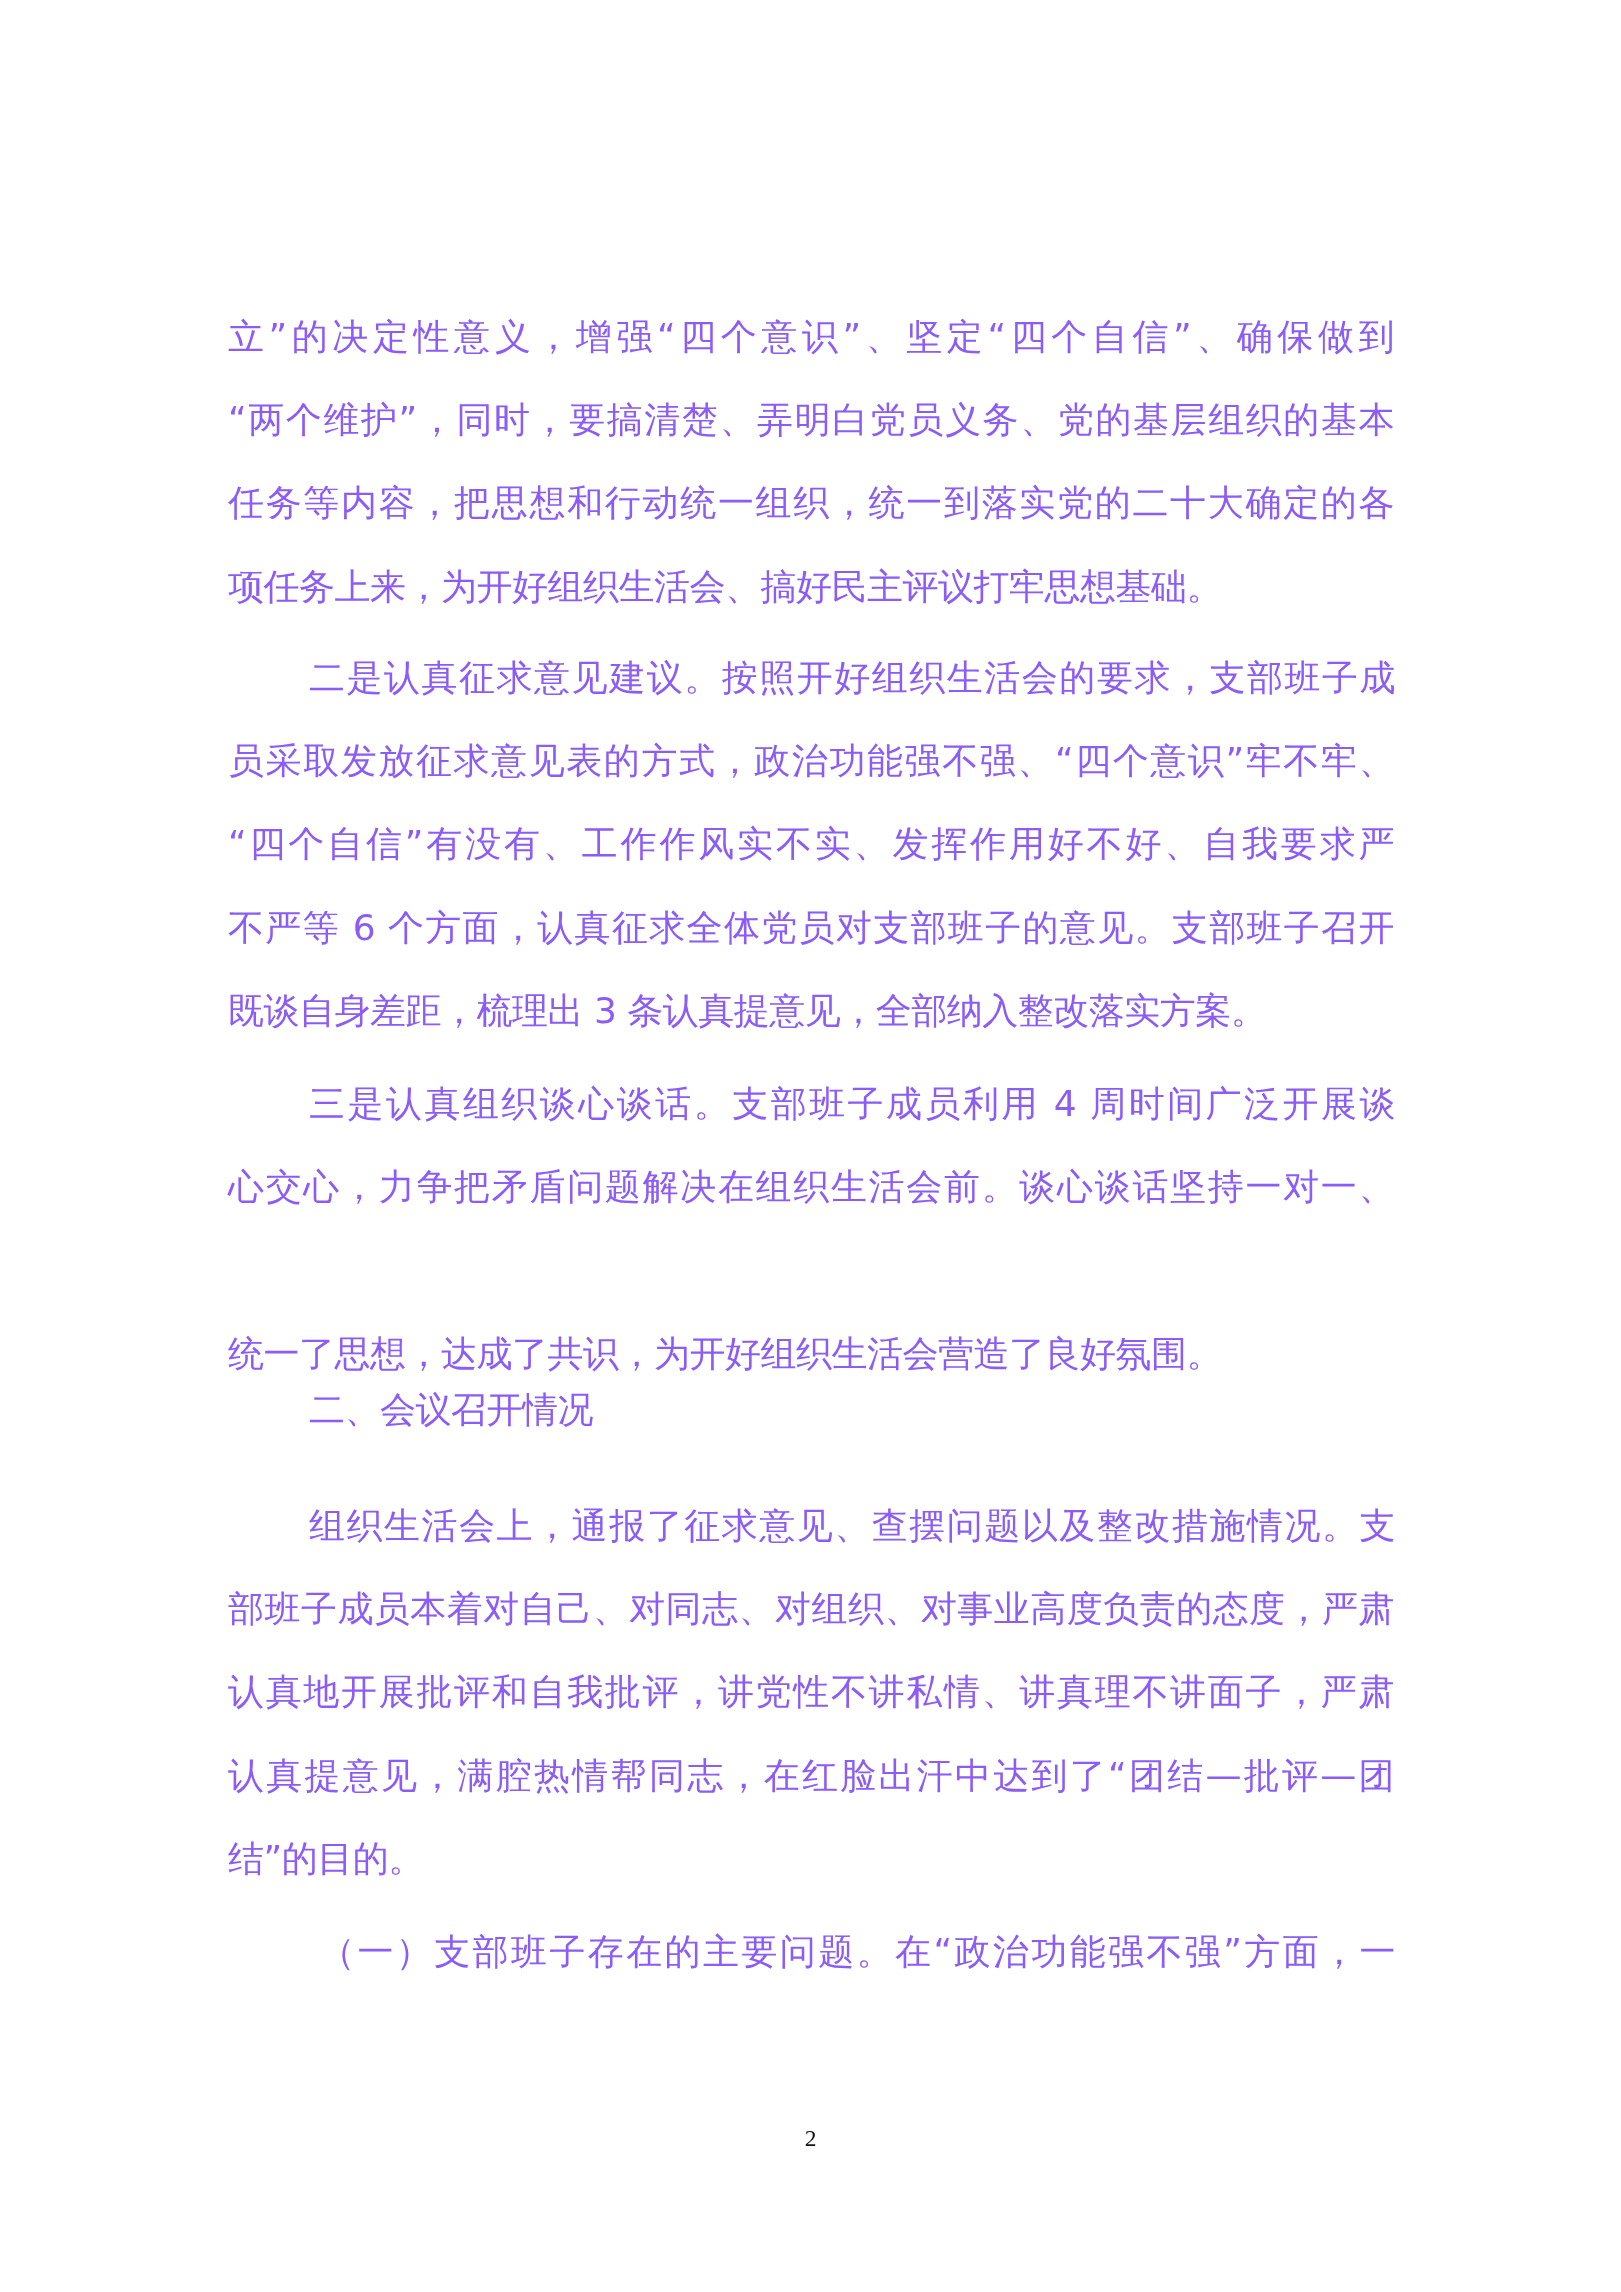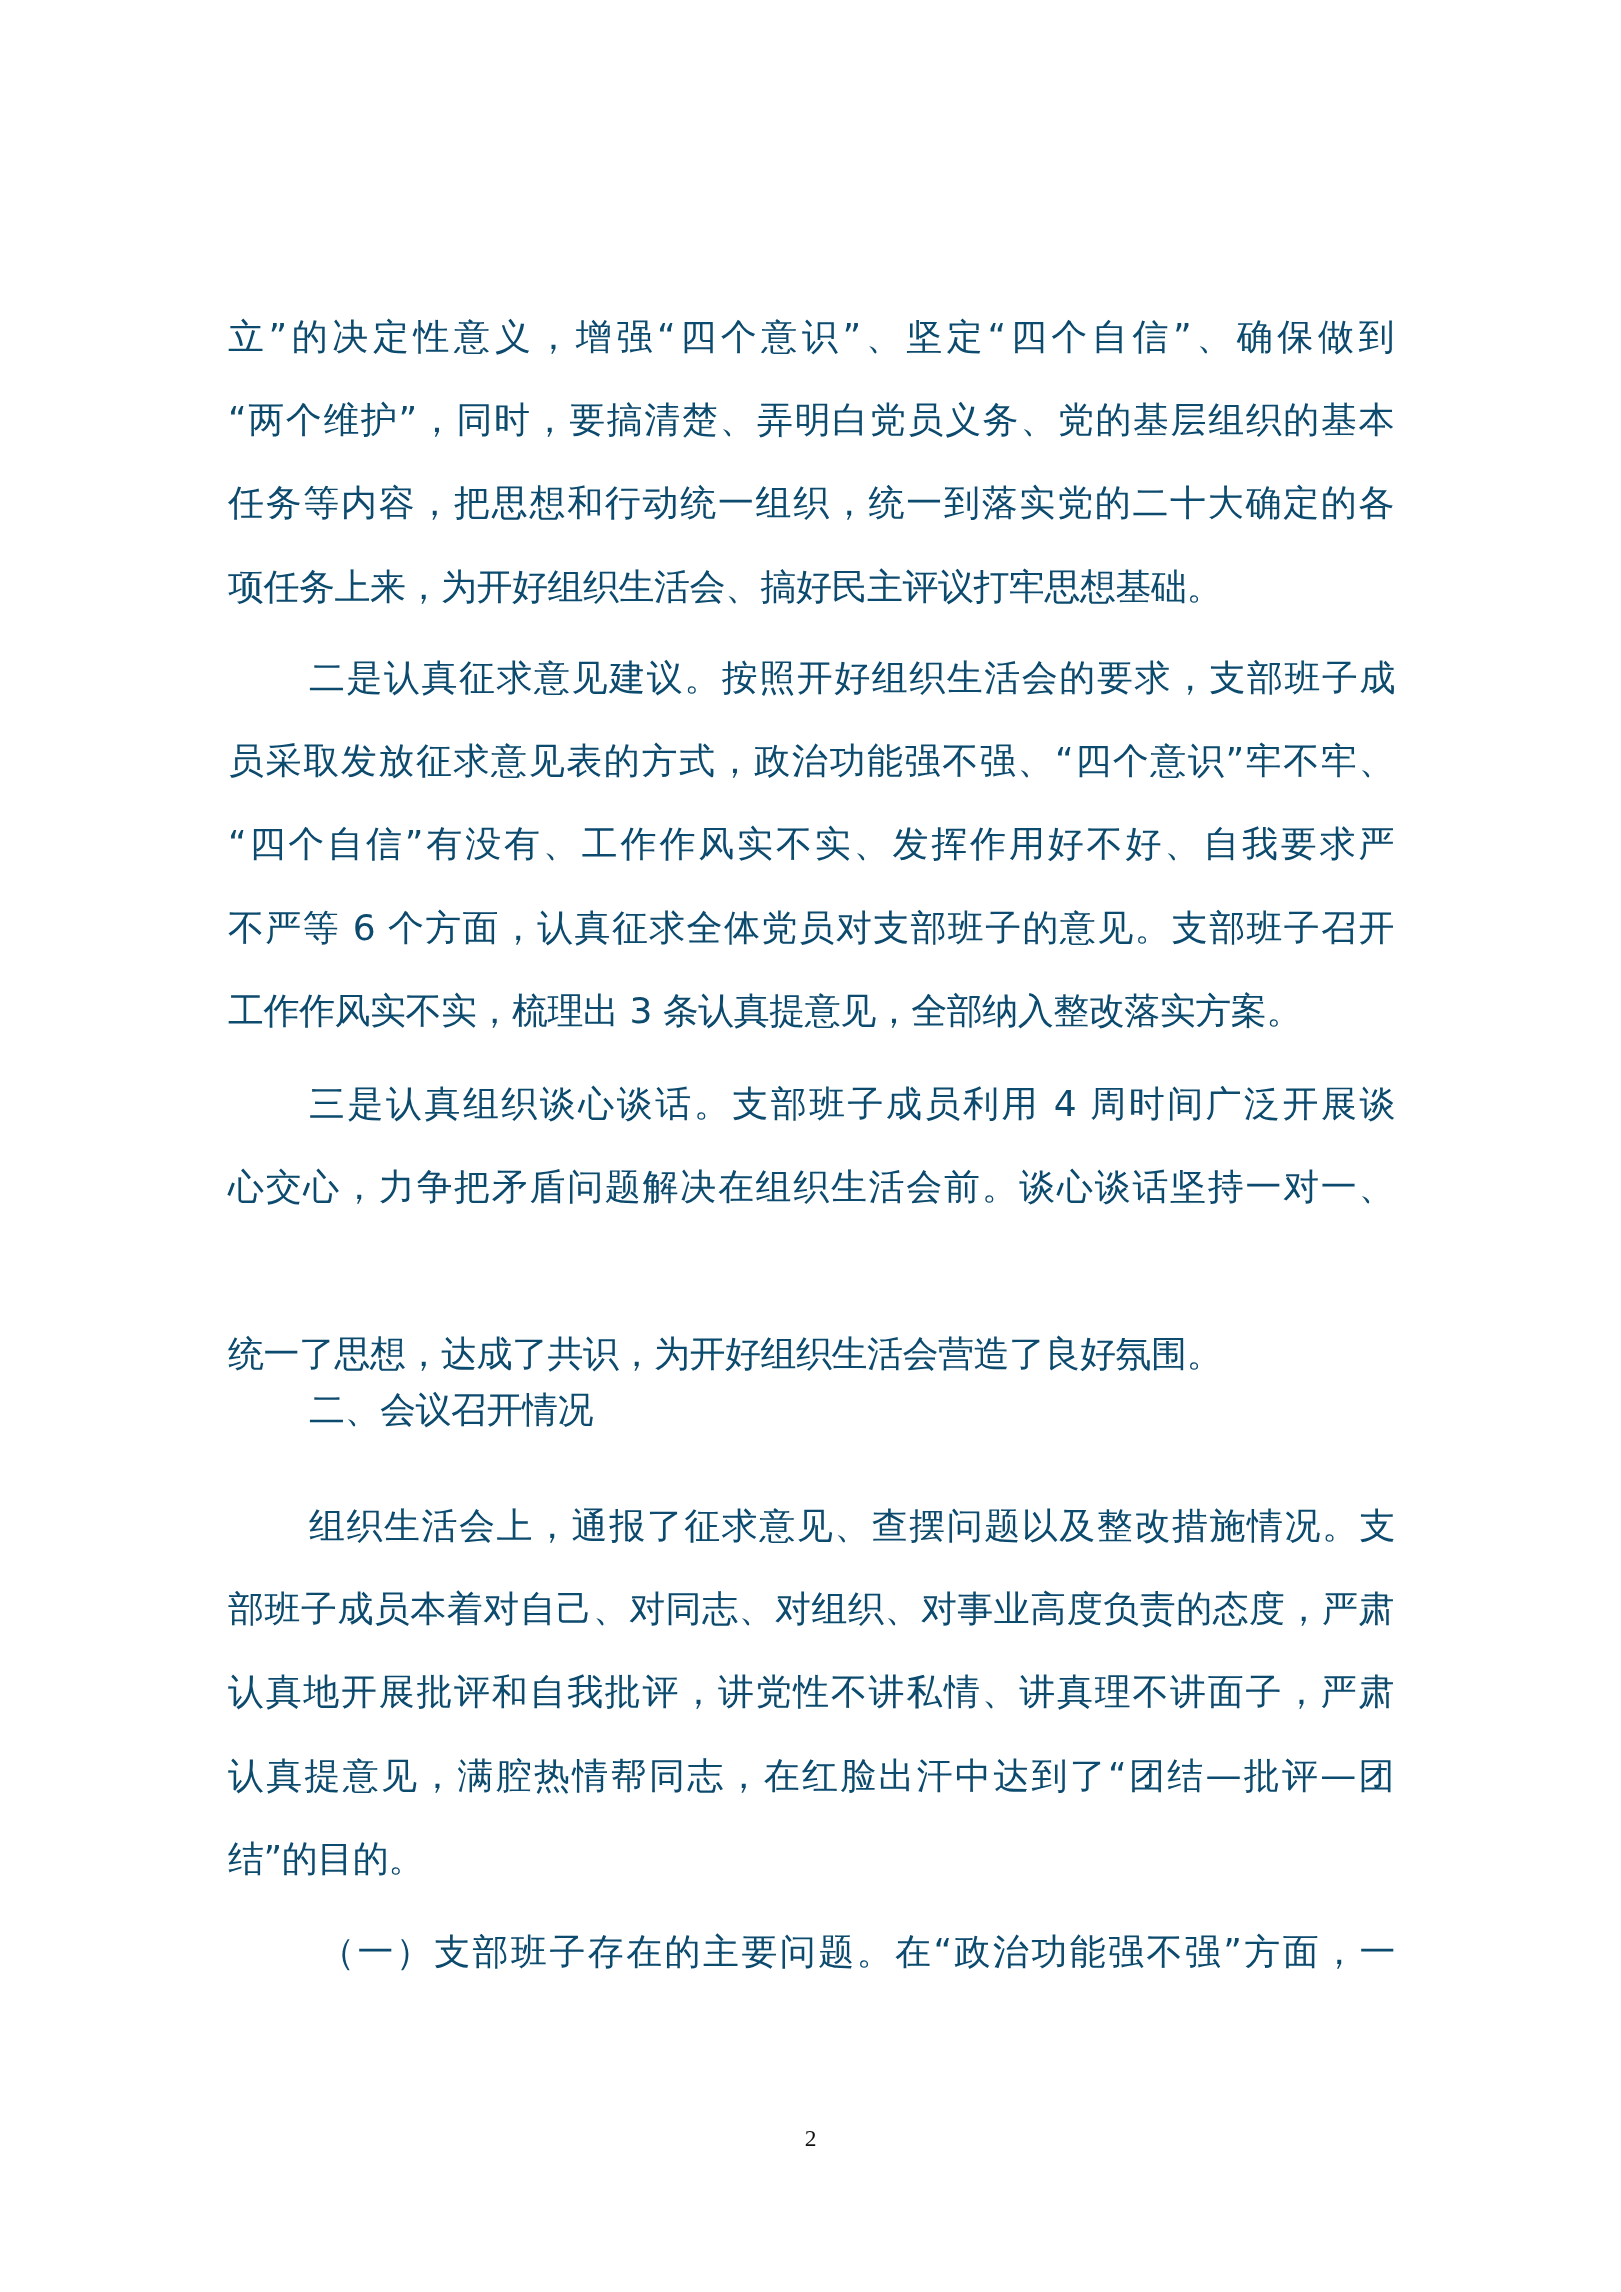--- a/index.html
+++ b/index.html
@@ -2,21 +2,21 @@
 <html><head>
 <meta charset="utf-8">
 <style>
   html, body { margin: 0; padding: 0; background: #ffffff; }
   body { width: 1621px; height: 2293px; position: relative; overflow: hidden; }
   .page {
     position: absolute; left: 0; top: 0; width: 1621px; height: 2293px; background: #fff;
   }
   .line {
     position: absolute; left: 228px; width: 1166px;
-    font-family: "DejaVu Sans", sans-serif; font-size: 36px; color: #0c4a6e;
+    font-family: "DejaVu Sans", sans-serif; font-size: 36px; color: #8b5cf6;
     white-space: nowrap; line-height: 45px; height: 45px;
     text-align: justify; text-align-last: justify; letter-spacing: -0.5px;
   }
   .line.last { text-align-last: left; }
   .line.indent { left: 309px; width: 1086px; }
   .b { font-weight: normal; }
   .pagenum {
     position: absolute; left: 0; width: 1621px; top: 2125px; text-align: center;
     font-family: "Liberation Serif", serif; font-size: 23.5px; color: #111;
   }
@@ -28,21 +28,21 @@
 
   <div class="line" style="top:314px"><span>立”的决定性意义，增强“四个意识”、坚定“四个自信”、确保做到</span></div>
   <div class="line" style="top:397px"><span>“两个维护”，同时，要搞清楚、弄明白党员义务、党的基层组织的基本</span></div>
   <div class="line" style="top:480px"><span>任务等内容，把思想和行动统一组织，统一到落实党的二十大确定的各</span></div>
   <div class="line last" style="top:564px"><span>项任务上来，为开好组织生活会、搞好民主评议打牢思想基础。</span></div>
 
   <div class="line indent" style="top:655px"><span class="b">二是认真征求意见建议。</span><span>按照开好组织生活会的要求，支部班子成</span></div>
   <div class="line" style="top:738px"><span>员采取发放征求意见表的方式，政治功能强不强、“四个意识”牢不牢、</span></div>
   <div class="line" style="top:821px"><span>“四个自信”有没有、工作作风实不实、发挥作用好不好、自我要求严</span></div>
   <div class="line" style="top:905px"><span>不严等 6 个方面，认真征求全体党员对支部班子的意见。支部班子召开</span></div>
-  <div class="line last" style="top:988px"><span>工作作风实不实，梳理出 </span><span class="b">3 条</span><span>认真提意见，全部纳入整改落实方案。</span></div>
+  <div class="line last" style="top:988px"><span>既谈自身差距，梳理出 </span><span class="b">3 条</span><span>认真提意见，全部纳入整改落实方案。</span></div>
 
   <div class="line indent" style="top:1081px"><span class="b">三是认真组织谈心谈话。</span><span>支部班子成员利用 4 周时间广泛开展谈</span></div>
   <div class="line" style="top:1164px"><span>心交心，力争把矛盾问题解决在组织生活会前。谈心谈话坚持一对一、</span></div>
   <div class="line last" style="top:1331px"><span>统一了思想，达成了共识，为开好组织生活会营造了良好氛围。</span></div>
 
   <div class="line indent last" style="top:1387px"><span>二、会议召开情况</span></div>
 
   <div class="line indent" style="top:1503px"><span>组织生活会上，通报了征求意见、查摆问题以及整改措施情况。支</span></div>
   <div class="line" style="top:1586px"><span>部班子成员本着对自己、对同志、对组织、对事业高度负责的态度，严肃</span></div>
   <div class="line" style="top:1669px"><span>认真地开展批评和自我批评，讲党性不讲私情、讲真理不讲面子，严肃</span></div>

